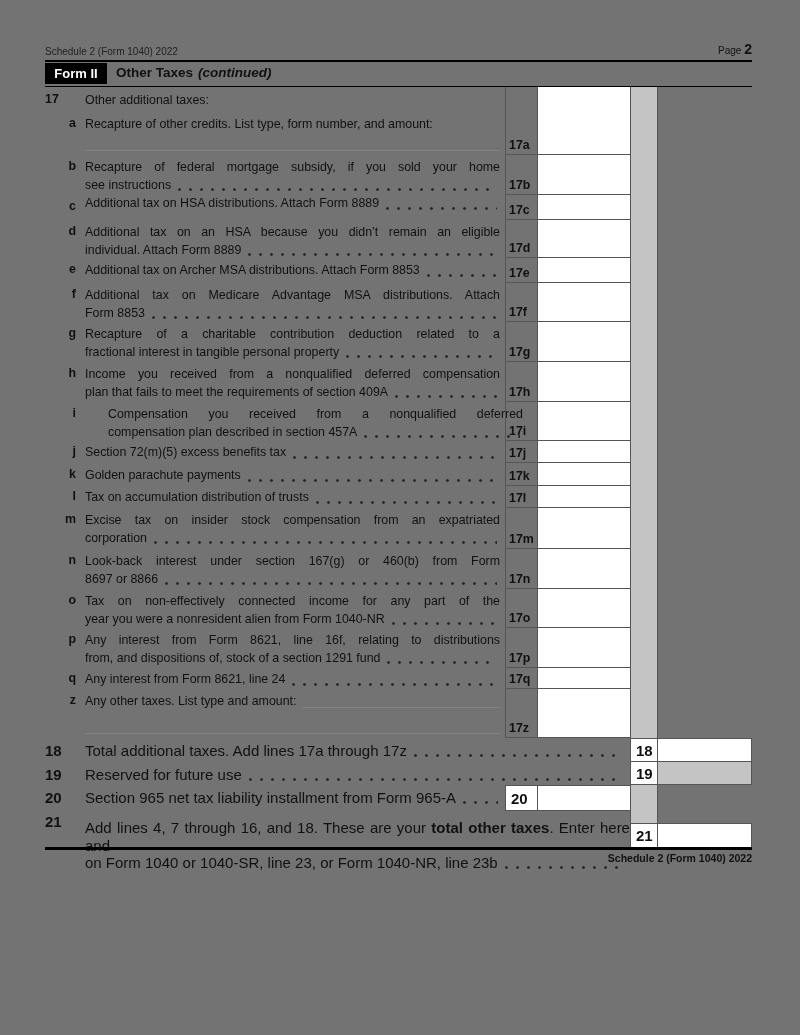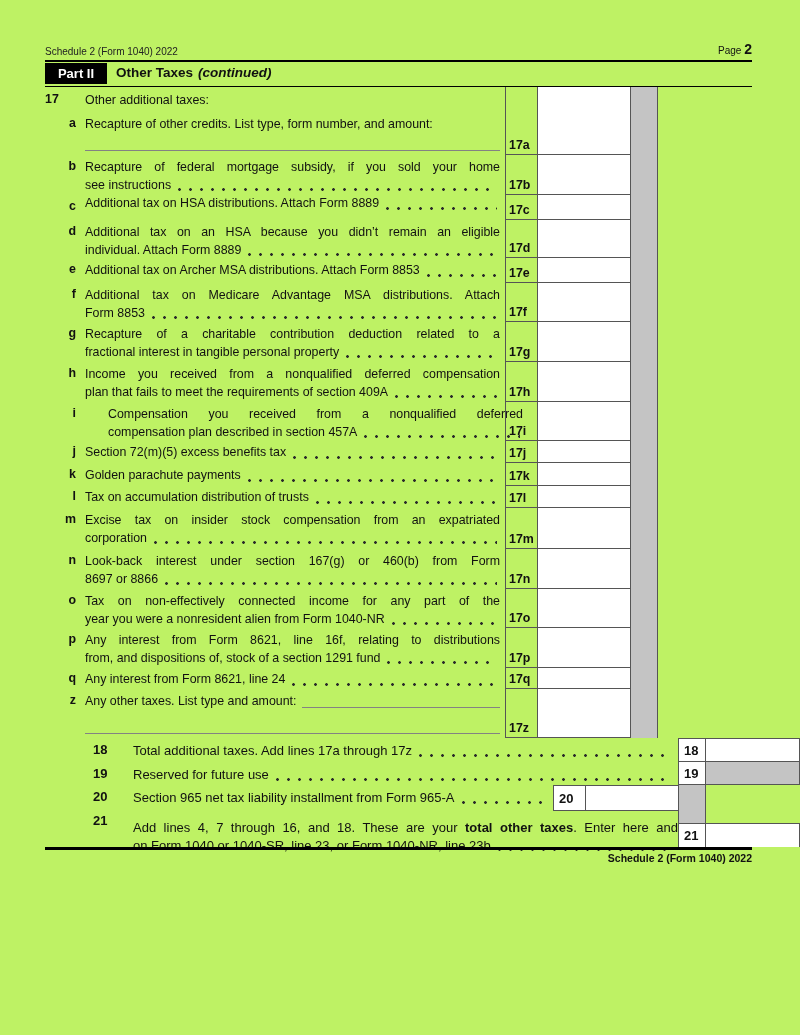--- a/index.html
+++ b/index.html
@@ -1,16 +1,16 @@
 <!DOCTYPE html>
 <html><head>
 <meta charset="utf-8">
 <style>
   html,body{margin:0;padding:0;background:#fff;}
-  #page{position:relative;width:800px;height:1035px;background:#bef264;overflow:hidden;
+  #page{position:relative;width:800px;height:1035px;background:#737373;overflow:hidden;
         font-family:"Liberation Sans", sans-serif;color:#111;}
   .abs{position:absolute;}
   
   #hdr-left{left:45px;top:46px;font-size:10px;color:#222;}
   #hdr-page{right:48px;top:41px;font-size:10px;color:#111;}
   #hdr-page b{font-size:14px;font-weight:bold;}
   #rule-top{left:45px;top:59.5px;width:707px;height:2.5px;background:#000;}
   #banner{left:45px;top:62.5px;width:707px;height:23px;}
   #part-chip{position:absolute;left:0;top:0;width:62px;height:21.5px;background:#000;color:#fff;
              font-weight:bold;font-size:13px;display:flex;align-items:center;justify-content:center;}
@@ -32,39 +32,39 @@
   .wline{flex:1;border-bottom:1.4px solid #838383;margin:0 0 3px 6px;}
   .wfull{position:absolute;left:40px;width:415px;border-bottom:1.4px solid #838383;}
   .cell-label{position:absolute;left:460px;top:0;bottom:0;width:32px;box-sizing:border-box;
               border-left:1px solid #555;border-bottom:1px solid #555;
               display:flex;align-items:flex-end;padding:0 0 2px 3px;font-weight:bold;font-size:12.4px;}
   .cell-amt{position:absolute;left:492px;top:0;bottom:0;width:93px;box-sizing:border-box;
             border-left:1px solid #555;border-bottom:1px solid #555;background:#fff;}
   #shade-col{position:absolute;left:585px;top:0;width:28px;height:651px;box-sizing:border-box;
              border-left:1px solid #555;border-right:1px solid #555;}
   
-  #bottom{left:45px;top:738px;width:707px;height:109px;font-size:13px;margin-left:48px;}
+  #bottom{left:45px;top:738px;width:707px;height:109px;font-size:15px;}
   #bottom .bnum{position:absolute;left:0;font-weight:bold;}
   .bbody{position:absolute;left:40px;line-height:17.6px;}
   .bcell{position:absolute;box-sizing:border-box;background:#fff;}
   .blabel{display:flex;align-items:center;padding-left:5px;font-weight:bold;}
   #rule-bottom{left:45px;top:847px;width:707px;height:2.5px;background:#000;}
   #ftr{right:48px;top:852px;font-size:10.5px;font-weight:bold;}
 </style>
 </head>
 <body>
 
 <div id="page">
 
   <div class="abs" id="hdr-left">Schedule 2 (Form 1040) 2022</div>
   <div class="abs" id="hdr-page"><span>Page</span> <b>2</b></div>
 
   <div class="abs" id="rule-top"></div>
   <div class="abs" id="banner">
-    <div id="part-chip">Part II</div>
+    <div id="part-chip">Form II</div>
     <div id="banner-title"><span>Other Taxes</span><span id="banner-cont">(continued)</span></div>
   </div>
   <div class="abs" id="rule-banner"></div>
 
   <div class="abs" id="tbl">
     <div id="shade-col" style="background: rgb(196, 196, 196);"></div>
 
   <div class="row" style="height: 68px;">
         <div class="num" style="top: 5px;">17</div>
         <div class="body" style="top: 5px;">Other additional taxes:</div>

